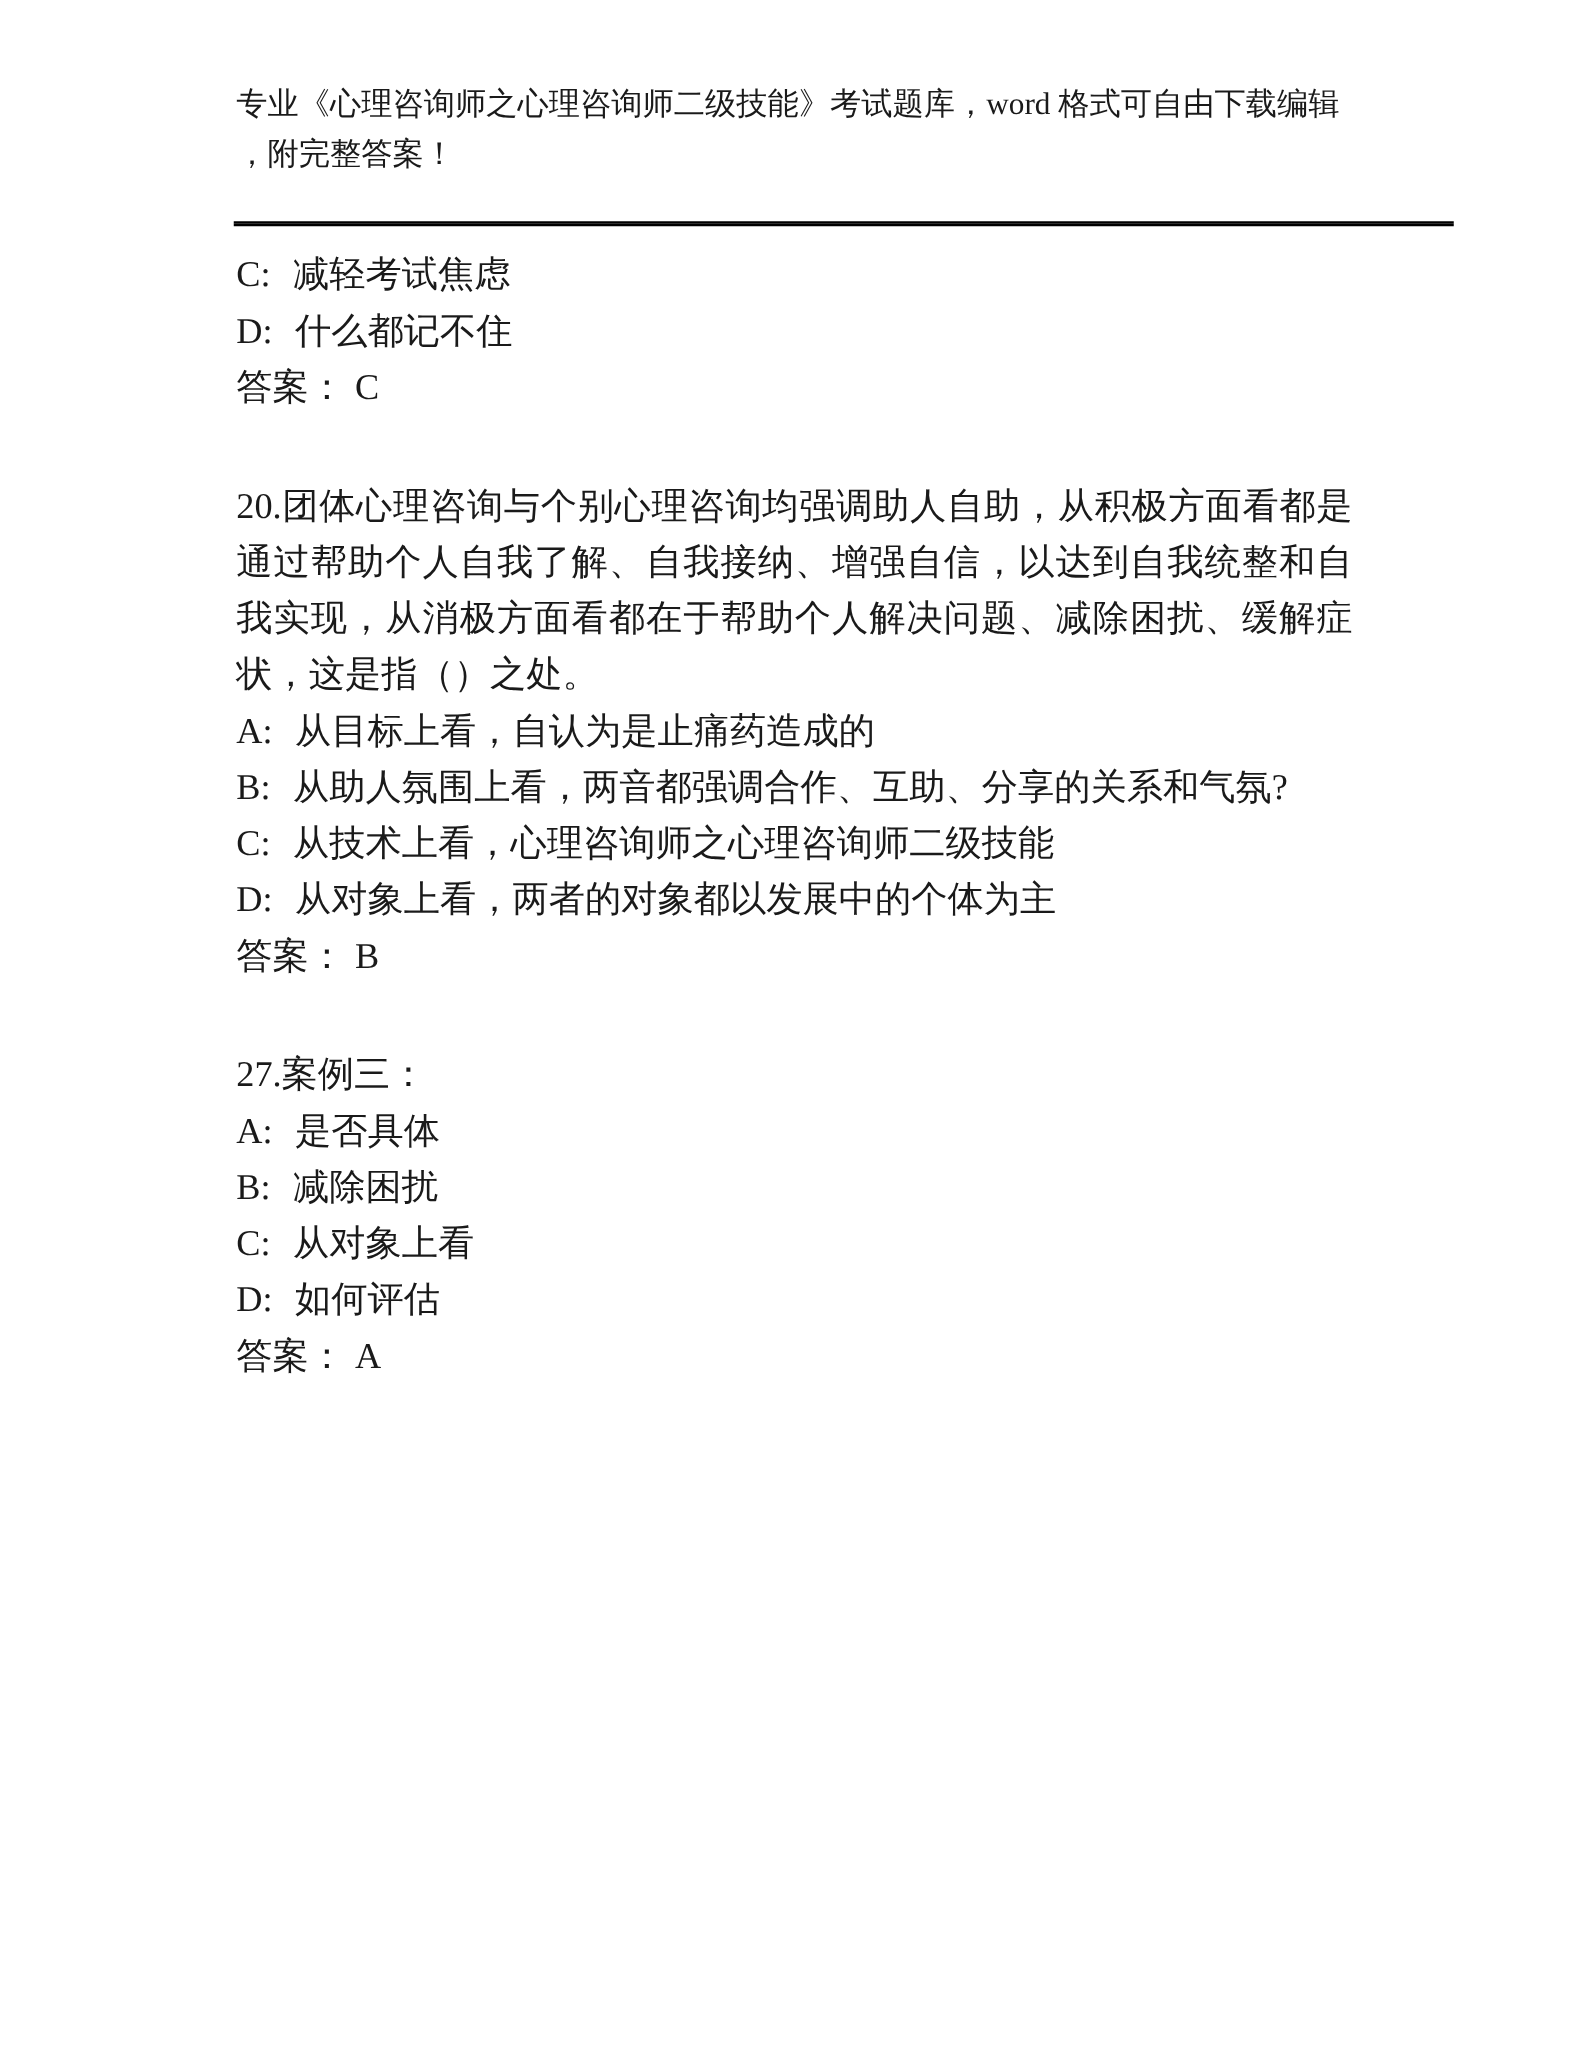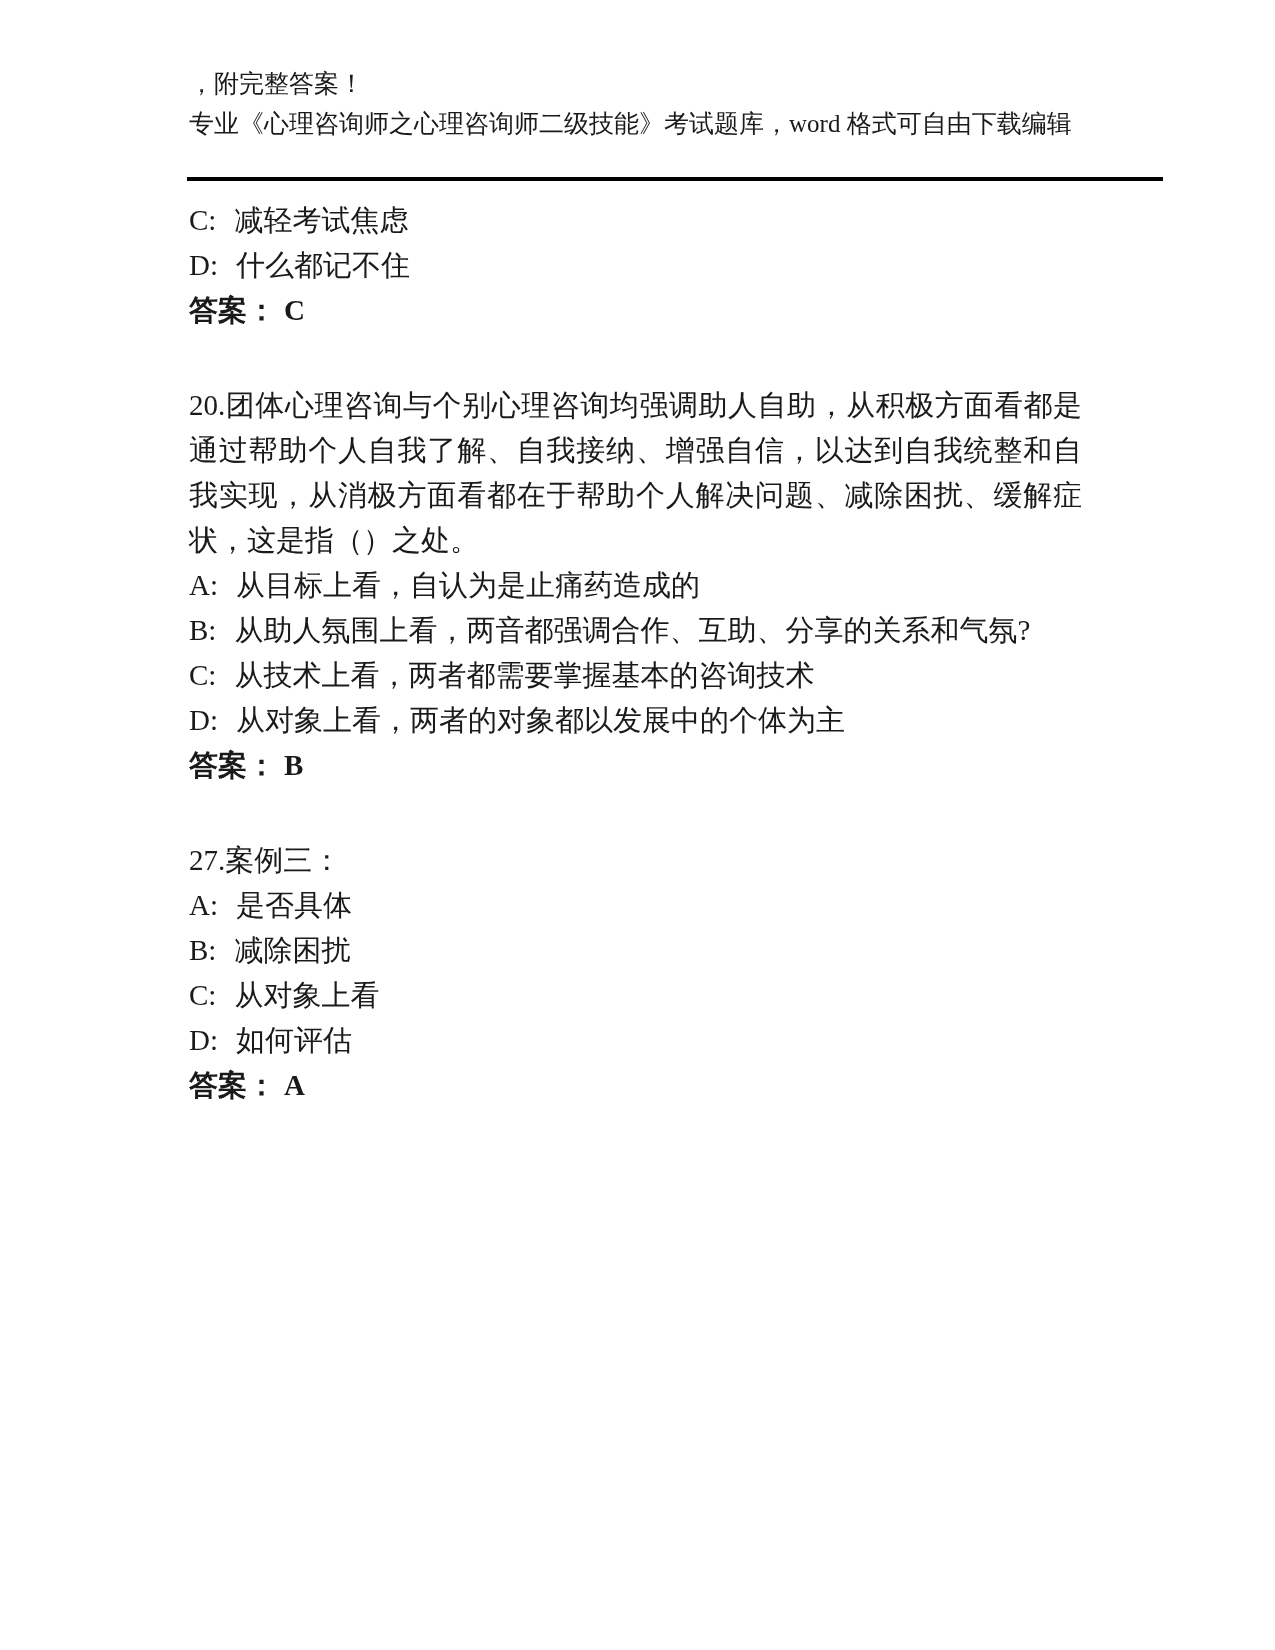--- a/index.html
+++ b/index.html
@@ -34,31 +34,31 @@
     left: 189px;
     top: 198px;
     width: 893px;
     font-size: 29px;
     line-height: 45px;
   }
   .qblock + .qblock { margin-top: 50px; }
   .stem { text-align: justify; }
   .option-row { display: flex; align-items: baseline; }
   .option-label { flex: 0 0 auto; margin-right: 18px; }
-  .answer-row { display: flex; align-items: baseline; font-weight: bold; }
+  .answer-row { display: flex; align-items: baseline; font-weight: normal; }
   .answer-label { flex: 0 0 auto; margin-right: 8px; }
 </style>
 </head>
 <body>
 
 <div>
 
   <header class="page-header">
+    <div>专业《心理咨询师之心理咨询师二级技能》考试题库，word 格式可自由下载编辑</div>
     <div>，附完整答案！</div>
-    <div>专业《心理咨询师之心理咨询师二级技能》考试题库，word 格式可自由下载编辑</div>
   </header>
 
   <div class="divider"></div>
 
   <main class="content">
 
     <section class="qblock">
       <div class="option-row">
         <span class="option-label">C:</span>
         <span class="option-text">减轻考试焦虑</span>
@@ -78,21 +78,21 @@
       <div class="option-row">
         <span class="option-label">A:</span>
         <span class="option-text">从目标上看，自认为是止痛药造成的</span>
       </div>
       <div class="option-row">
         <span class="option-label">B:</span>
         <span class="option-text">从助人氛围上看，两音都强调合作、互助、分享的关系和气氛?</span>
       </div>
       <div class="option-row">
         <span class="option-label">C:</span>
-        <span class="option-text">从技术上看，两者都需要掌握基本的咨询技术</span>
+        <span class="option-text">从技术上看，心理咨询师之心理咨询师二级技能</span>
       </div>
       <div class="option-row">
         <span class="option-label">D:</span>
         <span class="option-text">从对象上看，两者的对象都以发展中的个体为主</span>
       </div>
       <div class="answer-row">
         <span class="answer-label">答案：</span>
         <span class="answer-value">B</span>
       </div>
     </section>

